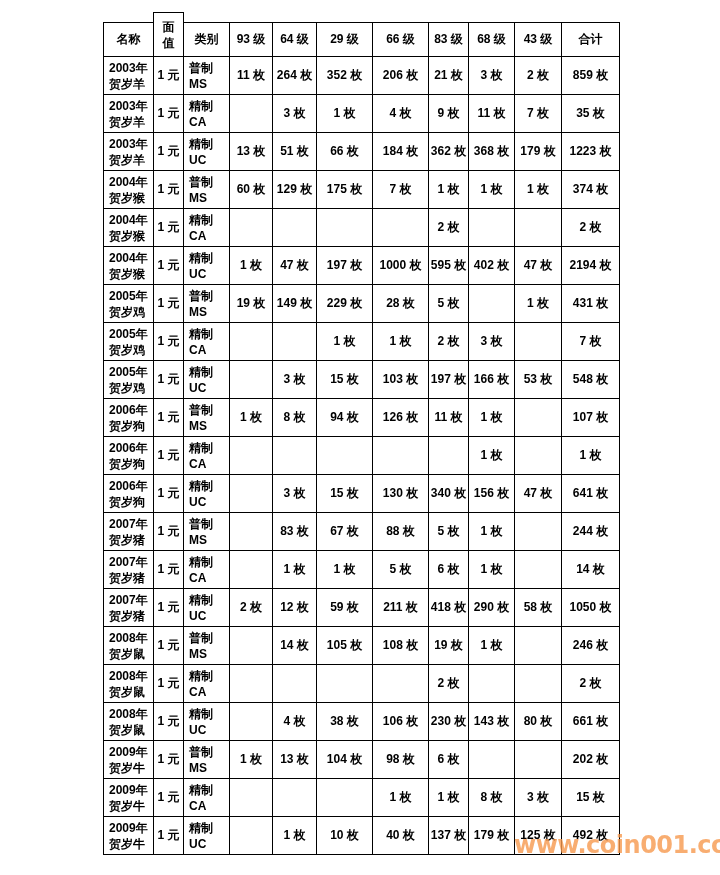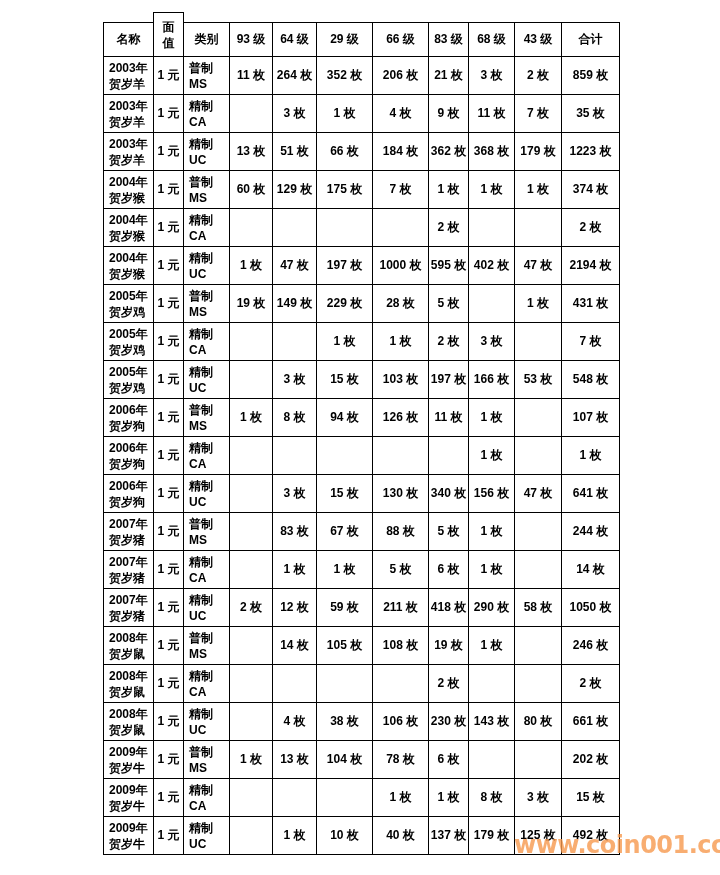--- a/index.html
+++ b/index.html
@@ -422,21 +422,21 @@
           <div class="stack-line">贺岁牛</div>
         </td>
         <td>1 元</td>
         <td class="align-left">
           <div class="stack-line">普制</div>
           <div class="stack-line">MS</div>
         </td>
         <td>1 枚</td>
         <td>13 枚</td>
         <td>104 枚</td>
-        <td>78 枚</td>
+        <td>98 枚</td>
         <td>6 枚</td>
         <td></td>
         <td></td>
         <td>202 枚</td>
       </tr>
       <tr>
         <td class="align-left">
           <div class="stack-line">2009年</div>
           <div class="stack-line">贺岁牛</div>
         </td>

